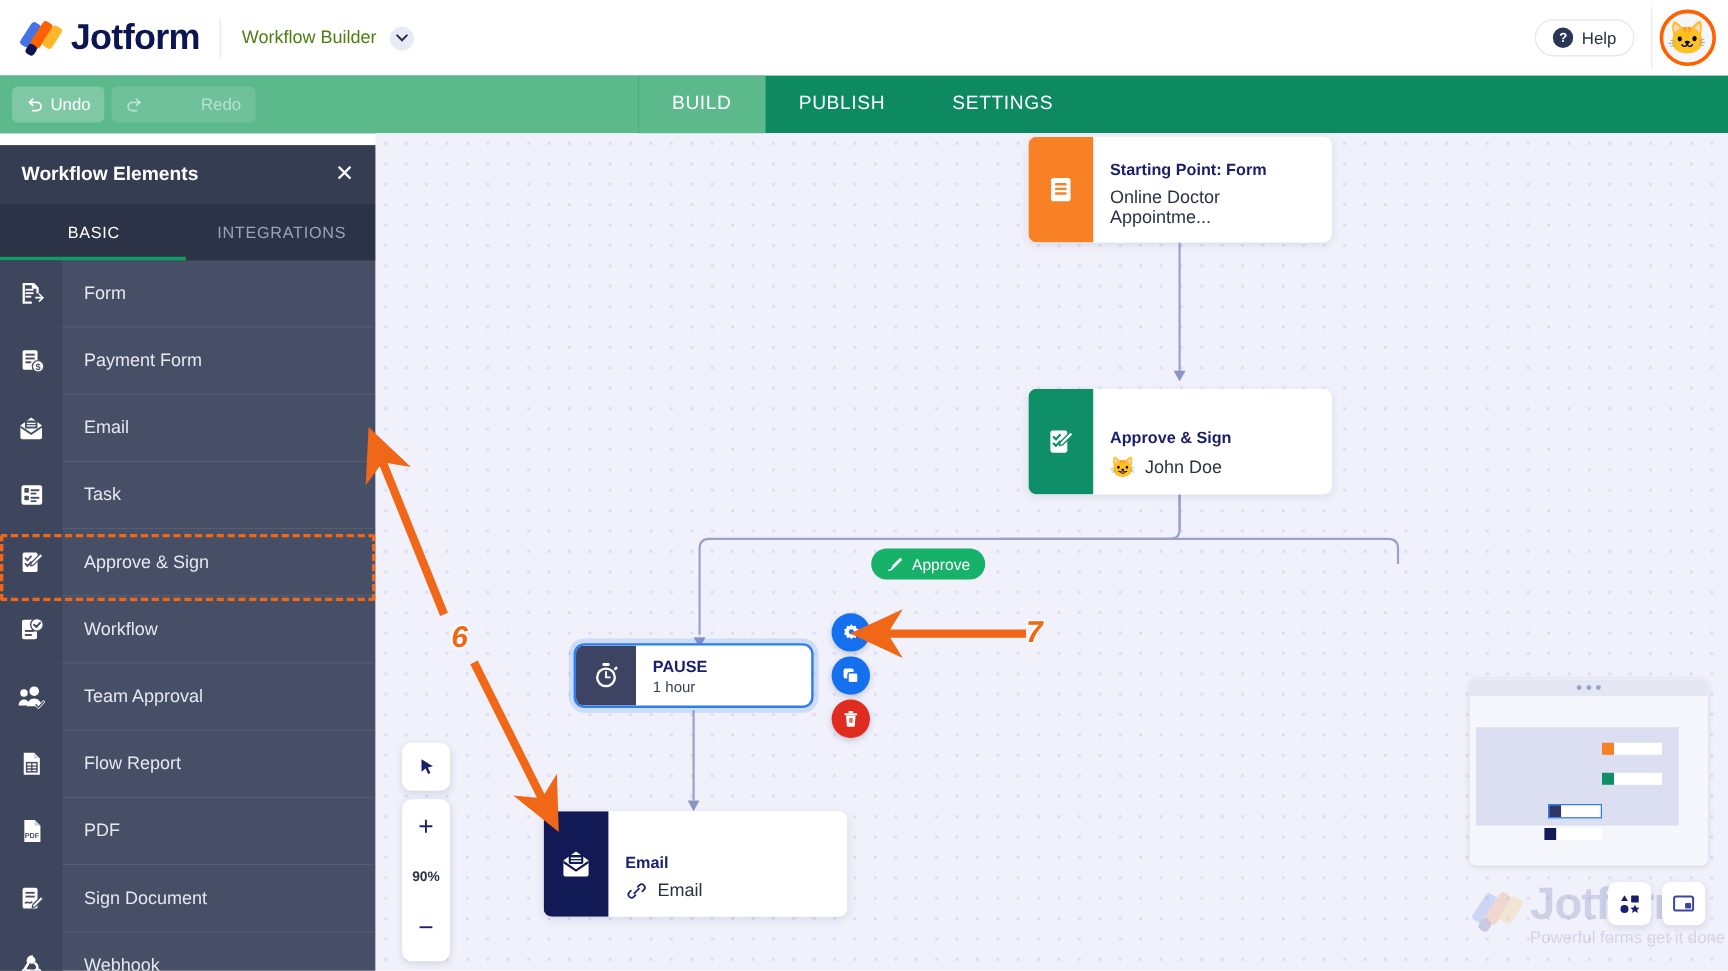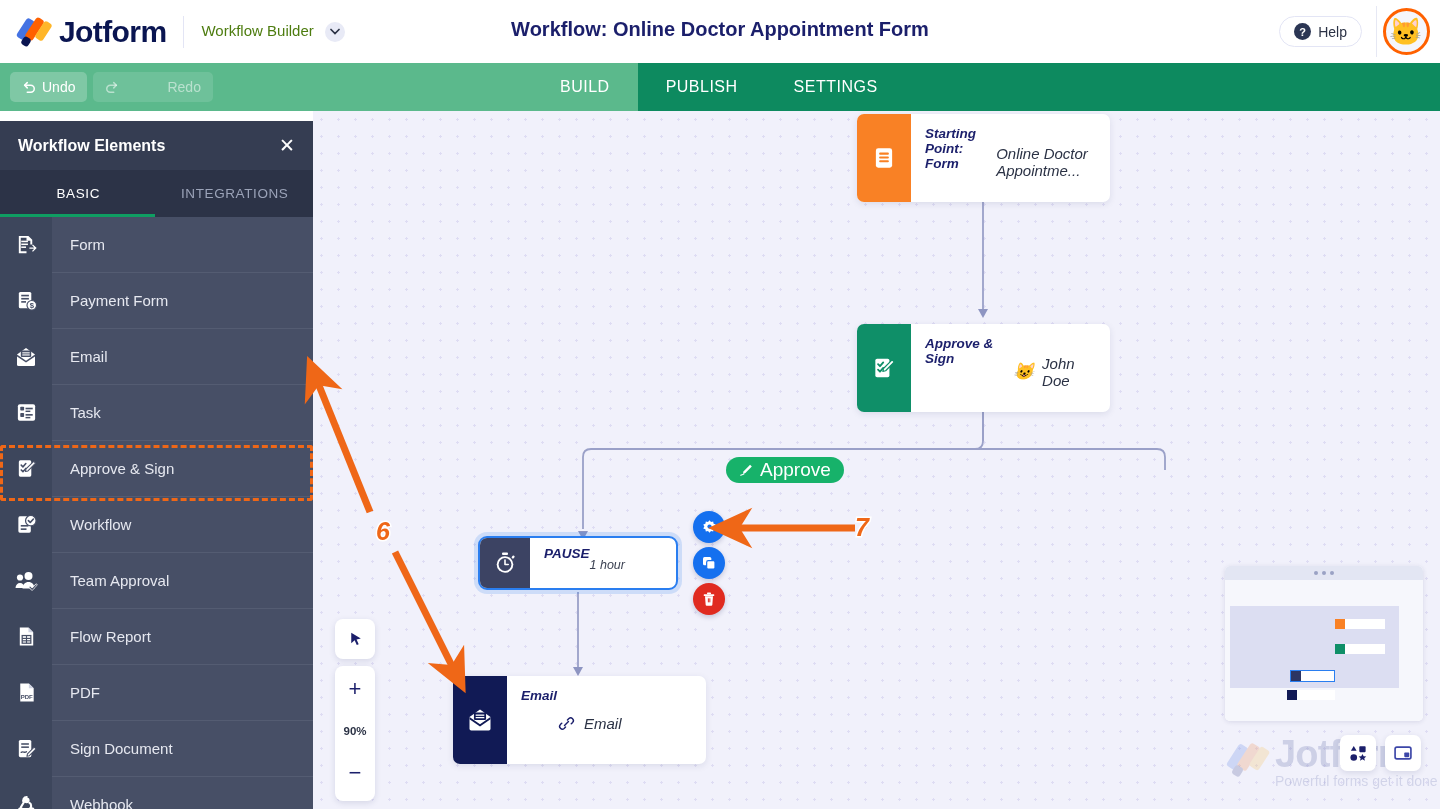--- a/index.html
+++ b/index.html
@@ -131,21 +131,21 @@
   }
   .canvas-abs { position:absolute; left:0; top:0; width:1127px; height:698px; }
 
   
   .node {
     position:absolute; display:flex; background:#fff; border-radius:7px;
     box-shadow: 0 2px 7px rgba(30,35,90,0.10);
     overflow:hidden; cursor:pointer;
   }
   .node-ico { width:54px; flex:none; display:flex; align-items:center; justify-content:center; }
-  .node-body { padding: 12px 16px 12px 14px; display:flex; flex-direction:row; justify-content:flex-end;font-style:italic; }
+  .node-body { padding: 12px 16px 12px 14px; display:flex; flex-direction:column; justify-content:flex-end; }
   .node-t1 { font-size:13.5px; font-weight:bold; color:#1b1f6b; }
   .node-t2 { font-size:15px; color:#2b3245; margin-top:7px; display:flex; align-items:center; gap:8px; }
 
   #node-start { left: 544px; top: 3px; width: 253px; height: 88px; }
   #node-start .node-ico { background:#f98125; }
   #node-approve { left: 544px; top: 213px; width: 253px; height: 88px; }
   #node-approve .node-ico { background:#0f8f68; }
   #node-pause {
     left: 165px; top: 425px; width: 200px; height: 54px;
     border:2px solid #2a7ef0; box-shadow: 0 0 0 4px rgba(42,126,240,0.18);
@@ -165,21 +165,21 @@
     box-shadow: 0 2px 5px rgba(30,35,90,0.22);
   }
   .act-settings { left: 380px; top: 400px; background:#1570ef; }
   .act-copy     { left: 380px; top: 436px; background:#1570ef; }
   .act-delete   { left: 380px; top: 472px; background:#e02b20; }
 
   
   .pill {
     position:absolute; left: 413px; top: 346px;
     height:26px; padding: 0 13px; border-radius:13px; background:#17b26a;
-    display:flex; align-items:center; gap:7px; color:#fff; font-size:19px;
+    display:flex; align-items:center; gap:7px; color:#fff; font-size:13px;
     cursor:pointer;
   }
 
   
   .zc { position:absolute; }
   .zc-cursor {
     left: 22px; top: 508px; width:40px; height:40px; border-radius:8px;
     background:#fff; box-shadow:0 2px 6px rgba(30,35,90,0.13);
     display:flex;align-items:center;justify-content:center;cursor:pointer;
   }
@@ -257,21 +257,20 @@
     </div>
     <div class="hdr-divider"></div>
     <div>
       <span class="wb-label">Workflow Builder</span>
       <span class="wb-caret">
         <svg width="10" height="7" viewBox="0 0 10 7">
             <path d="M1 1.5L5 5.5L9 1.5" stroke="#2b3245" stroke-width="1.7" fill="none" stroke-linecap="round"></path>
           </svg>
       </span>
     </div>
-    <div class="wf-title">Workflow: Online Doctor Appointment Form</div>
     <div class="help-btn">
       <span class="help-q">?</span>
       <span>Help</span>
     </div>
     <div class="hdr-vline"></div>
     <div class="avatar">
       <span>🐱</span>
     </div>
   </div>
 

